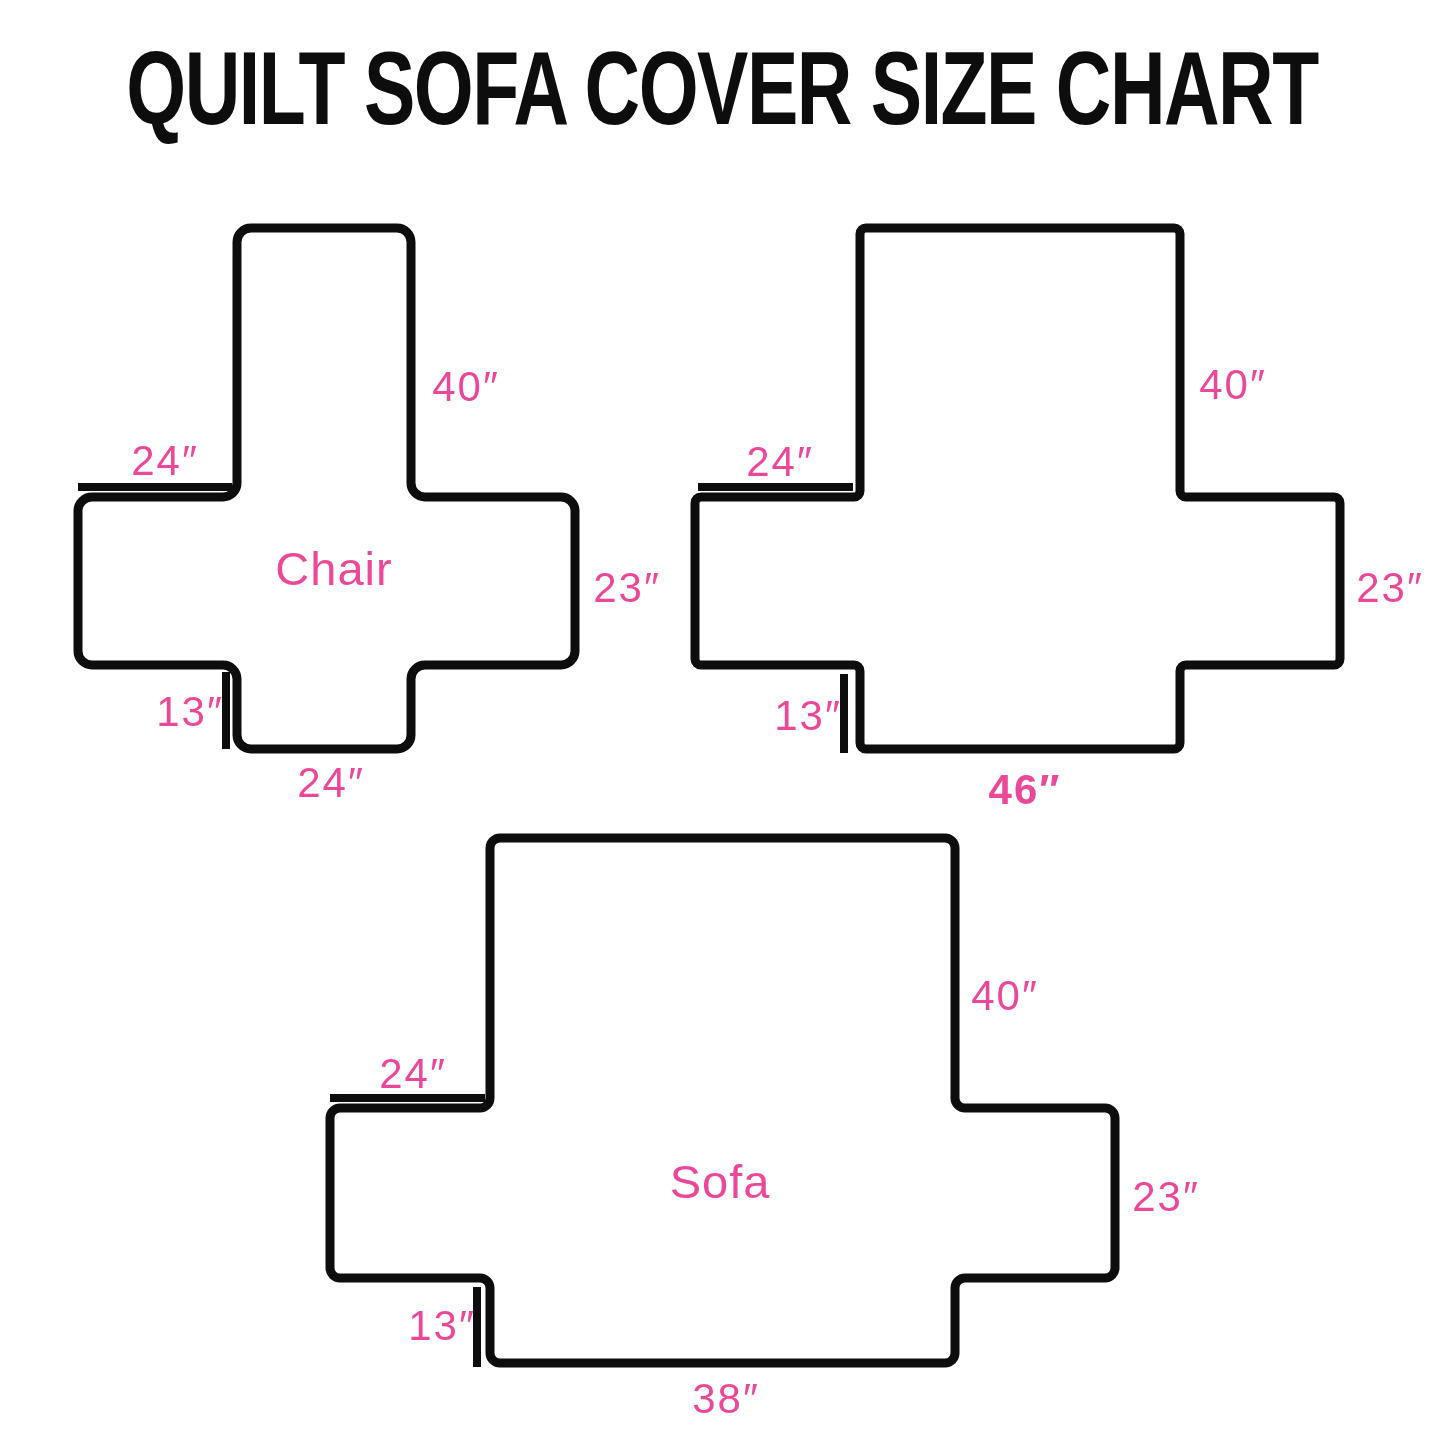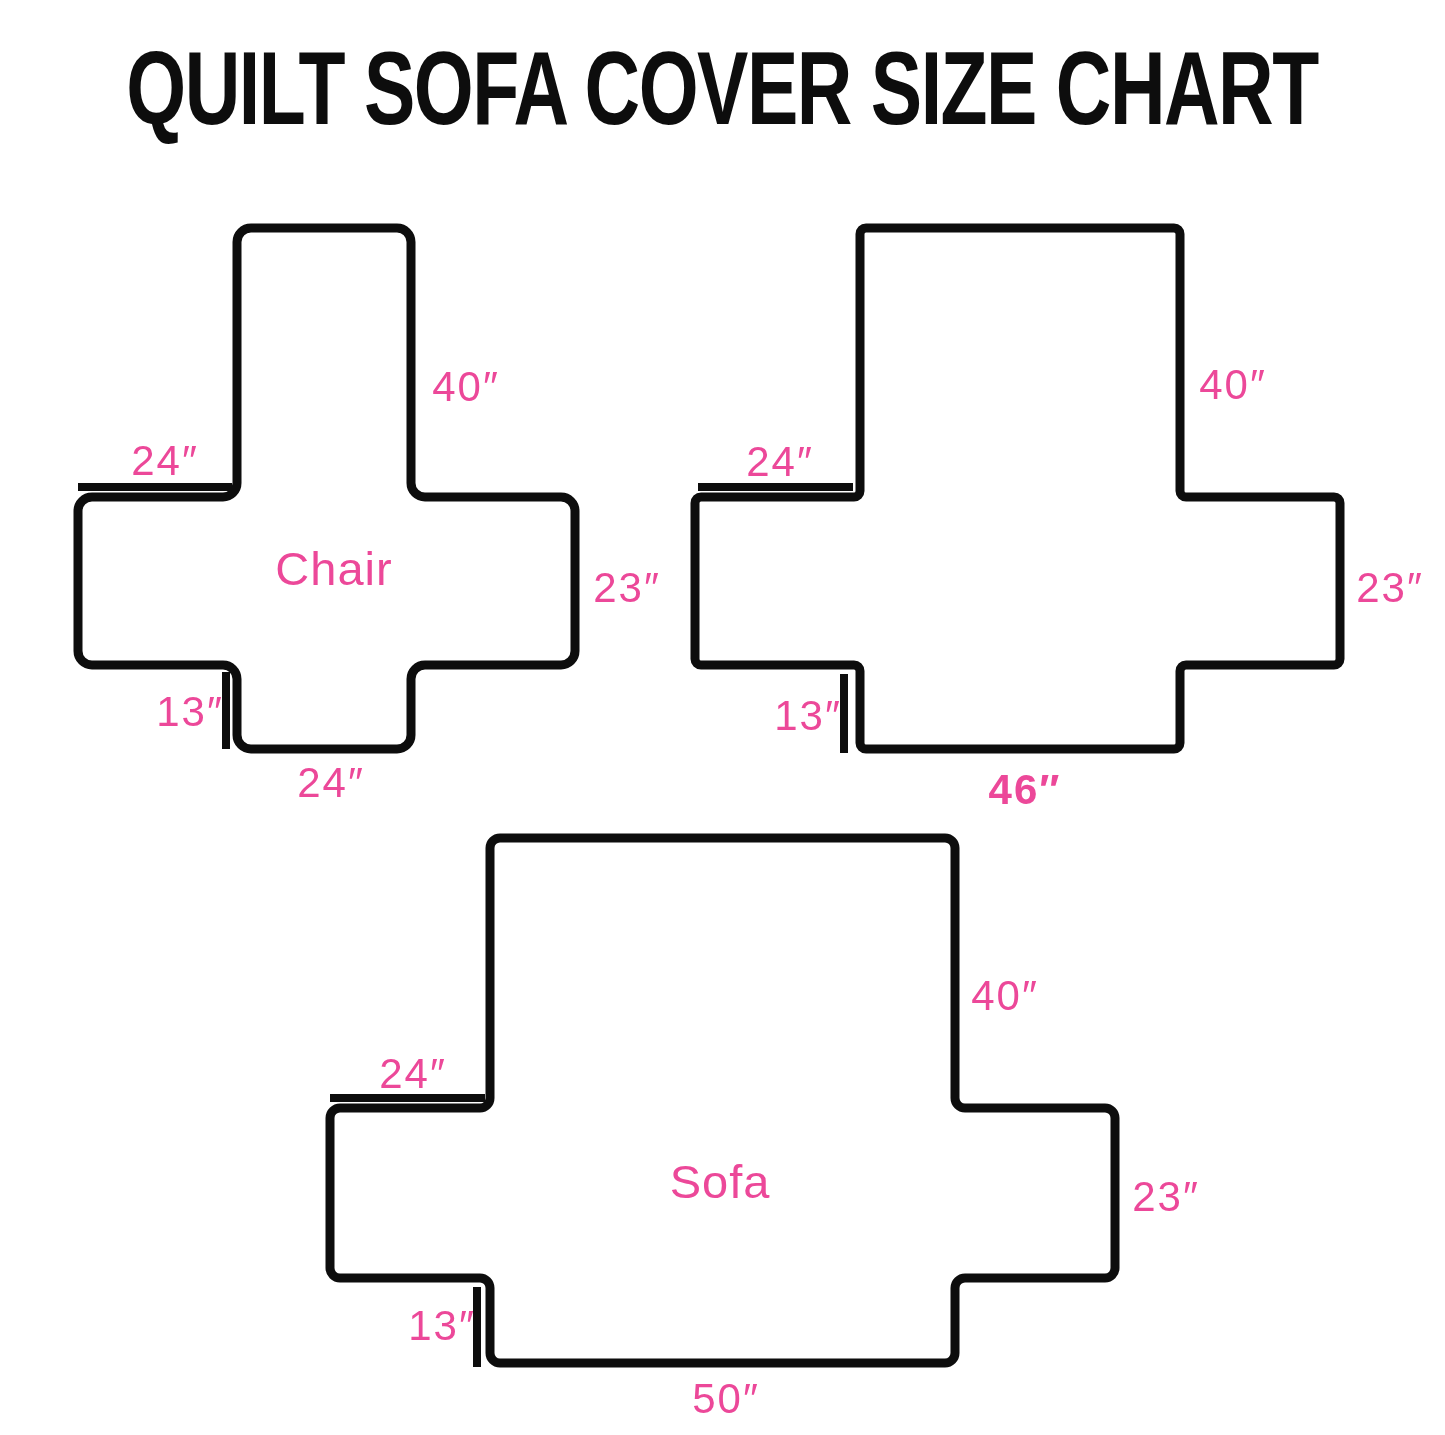--- a/index.html
+++ b/index.html
@@ -72,15 +72,15 @@
   <div class="lbl dim" style="left:780px;top:462px;">24″</div>
   <div class="lbl dim" style="left:1390px;top:588px;">23″</div>
   <div class="lbl dim" style="left:808px;top:716px;">13″</div>
   <div class="lbl dim" style="left:1025px;top:790px;font-weight:bold;">46″</div>
 
   <div class="lbl dim" style="left:1005px;top:996px;">40″</div>
   <div class="lbl dim" style="left:413px;top:1074px;">24″</div>
   <div class="lbl fig-name" style="left:720px;top:1181px;">Sofa</div>
   <div class="lbl dim" style="left:1166px;top:1197px;">23″</div>
   <div class="lbl dim" style="left:442px;top:1326px;">13″</div>
-  <div class="lbl dim" style="left:726px;top:1399px;">50″</div>
+  <div class="lbl dim" style="left:726px;top:1399px;">38″</div>
 
 </div>
 
 </body></html>

